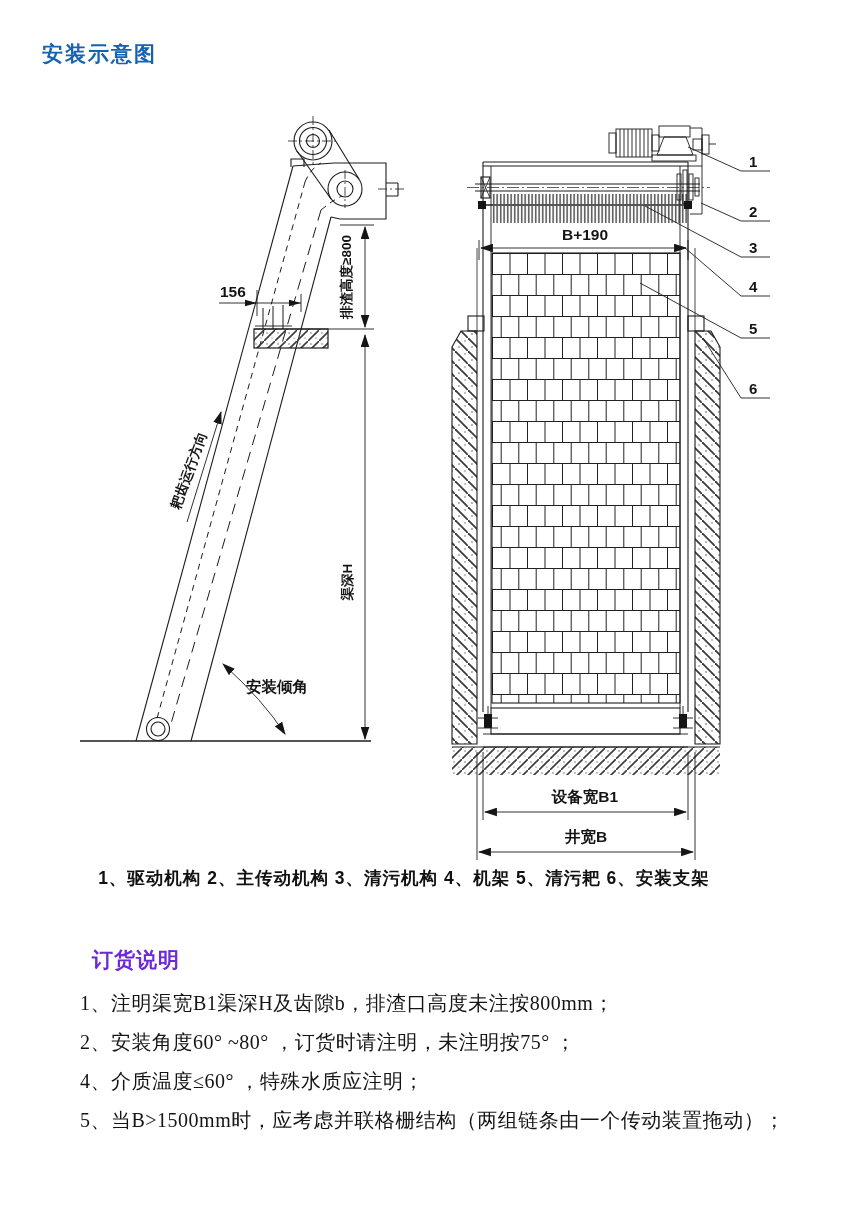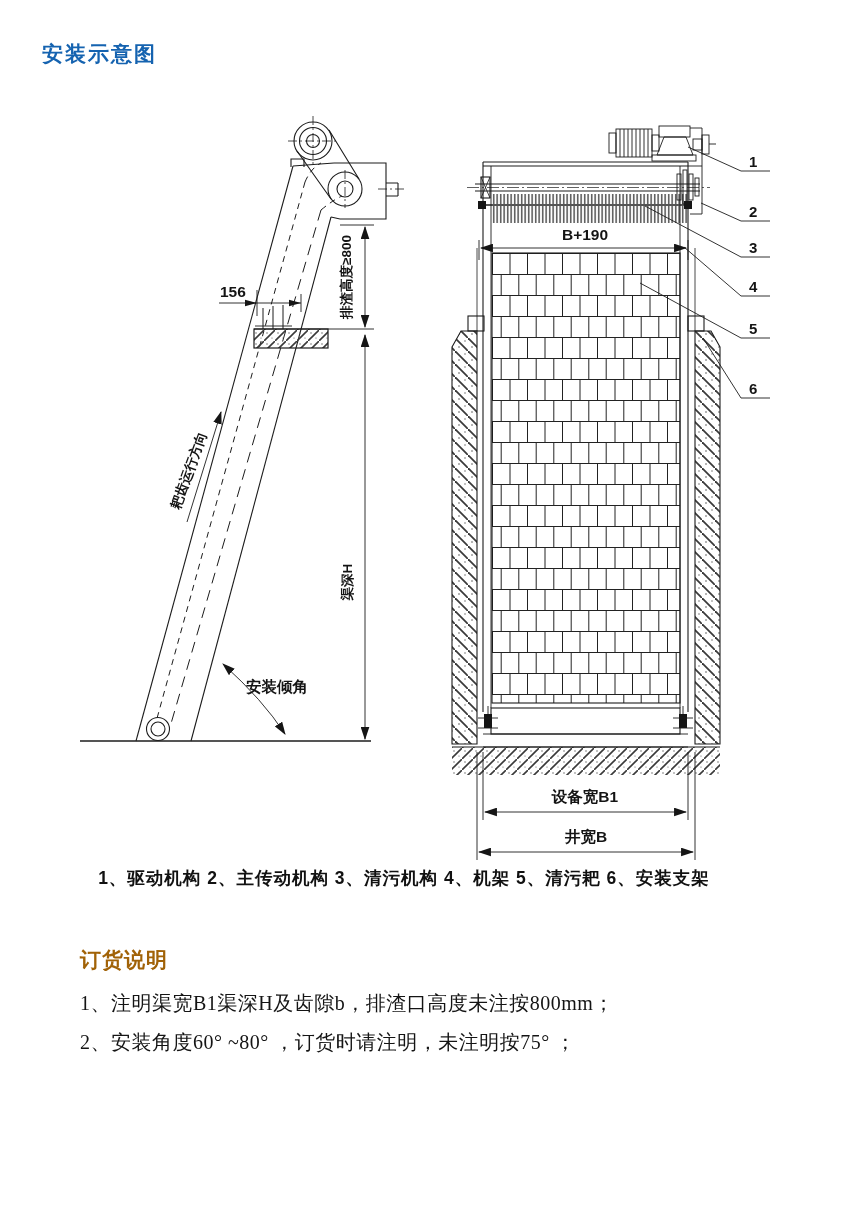--- a/index.html
+++ b/index.html
@@ -4,21 +4,21 @@
 <style>
   html,body{margin:0;padding:0;background:#ffffff;}
   body{width:850px;height:1218px;position:relative;overflow:hidden;
        font-family:"Liberation Sans","DejaVu Sans",sans-serif;color:#161616;}
   .page-title{position:absolute;left:42px;top:40px;font-size:21px;font-weight:bold;
        color:#1563b0;letter-spacing:2px;}
   .drawing{position:absolute;left:0;top:0;width:850px;height:870px;}
   .caption{position:absolute;left:0;top:866px;width:808px;text-align:center;
        font-size:17.5px;font-weight:bold;color:#111;letter-spacing:1px;}
   .ordering{position:absolute;left:80px;top:946px;width:720px;}
-  .ordering-heading{font-size:21px;font-weight:bold;color:#a16207;margin:0 0 18px 0;letter-spacing:1px;}
+  .ordering-heading{font-size:21px;font-weight:bold;color:#6d28d9;margin:0 0 18px 12px;letter-spacing:1px;}
   .ordering-item{font-family:"Liberation Serif","DejaVu Serif",serif;font-size:20px;
        line-height:23px;margin:16px 0 15px 0;color:#141414;letter-spacing:0.5px;}
   svg text{font-family:"Liberation Sans","DejaVu Sans",sans-serif;fill:#141414;}
   .dimtxt{font-size:13.5px;font-weight:bold;}
   .dimtxt-lg{font-size:15.5px;font-weight:bold;}
   .callout-num{font-size:15px;font-weight:bold;}
 </style>
 </head>
 <body>
 
@@ -225,13 +225,15 @@
     </g>
   </g>
 </svg>
 
 <div class="caption">1、驱动机构 2、主传动机构 3、清污机构 4、机架 5、清污耙 6、安装支架</div>
 
 <div class="ordering">
   <div class="ordering-heading">订货说明</div>
   <div class="ordering-item">1、注明渠宽B1渠深H及齿隙b，排渣口高度未注按800mm；</div>
   <div class="ordering-item">2、安装角度60° ~80° ，订货时请注明，未注明按75° ；</div>
+  <div class="ordering-item">4、介质温度≤60° ，特殊水质应注明；</div>
+  <div class="ordering-item">5、当B&gt;1500mm时，应考虑并联格栅结构（两组链条由一个传动装置拖动）；</div>
 </div>
 
 </body></html>

